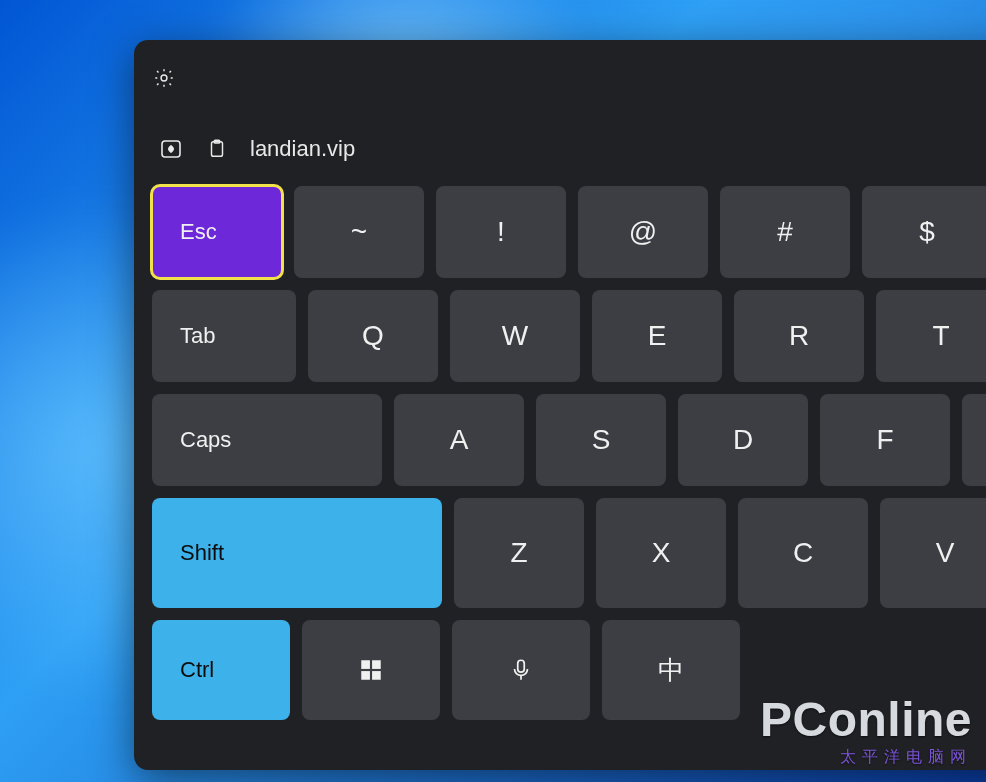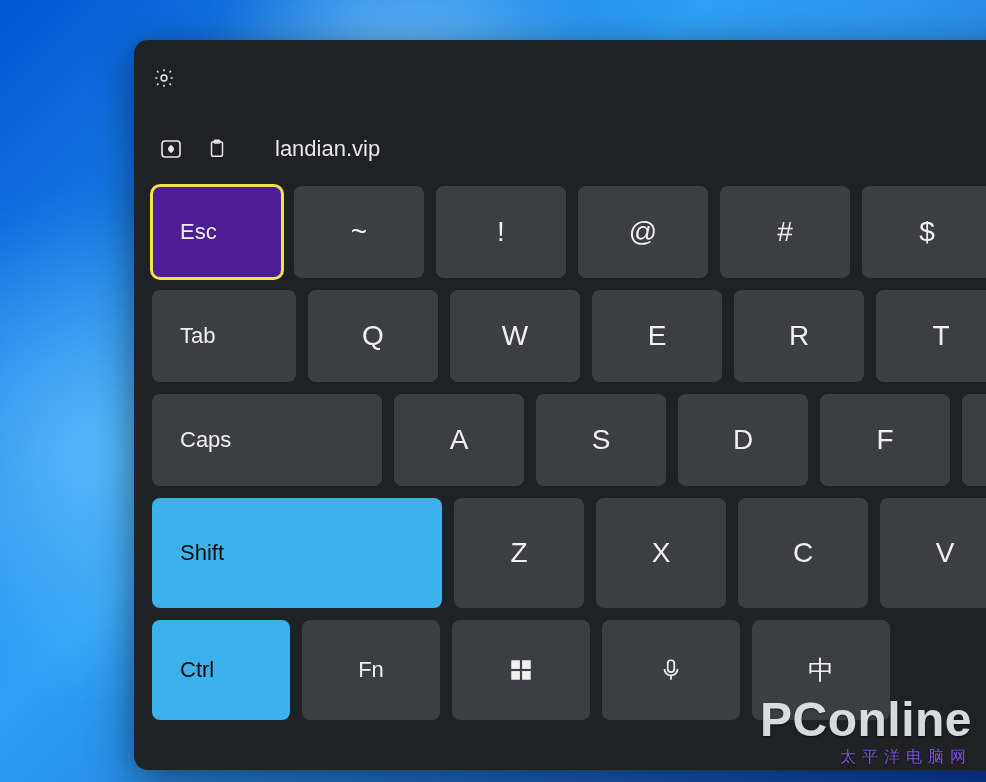--- a/index.html
+++ b/index.html
@@ -58,21 +58,20 @@
       padding-left: 6px;
     }
     .sugg-icon {
       width: 26px; height: 26px;
       display: flex; align-items: center; justify-content: center;
       color: #e8e8e8;
     }
     .sugg-text {
       font-size: 22px;
       color: #e8e8e8;
-      margin-left: 25px;
     }
     .rows {
       margin-top: 16px;
       display: flex;
       flex-direction: column;
       gap: 12px;
     }
     .row {
       display: flex;
       gap: 12px;
@@ -87,21 +86,21 @@
       color: #f0f0f0;
       font-size: 28px;
       flex: 0 0 auto;
       user-select: none;
     }
     .key.small { font-size: 22px; }
     .key.left-align { justify-content: flex-start; padding-left: 28px; }
     .key.highlight-yellow {
       outline: 3px solid #f2e24a;
       outline-offset: -1px;
-      background: #4c1d95;
+      background: #6d28d9;
     }
     .key.active-blue {
       background: #3db1ea;
       color: #0c0c0c;
       text-align: right;
     }
     .bottom-row .key { height: 100px; }
 
     .watermark {
       position: absolute;
@@ -195,21 +194,20 @@
     <div class="row">
       <div class="key small left-align active-blue" style="width:290px;height:110px">Shift</div>
       <div class="key" style="width:130px;height:110px">Z</div>
       <div class="key" style="width:130px;height:110px">X</div>
       <div class="key" style="width:130px;height:110px">C</div>
       <div class="key" style="width:130px;height:110px">V</div>
     </div>
 
     <div class="row bottom-row">
       <div class="key small left-align active-blue" style="width:138px">Ctrl</div>
-      <div class="key small" style="width:138px">Fn</div>
       <div class="key" style="width:138px">
         <span>
           <svg viewBox="0 0 24 24" width="26" height="26" fill="currentColor">
             <rect x="3" y="3" width="8" height="8"></rect>
             <rect x="13" y="3" width="8" height="8"></rect>
             <rect x="3" y="13" width="8" height="8"></rect>
             <rect x="13" y="13" width="8" height="8"></rect>
           </svg>
         </span>
       </div>

